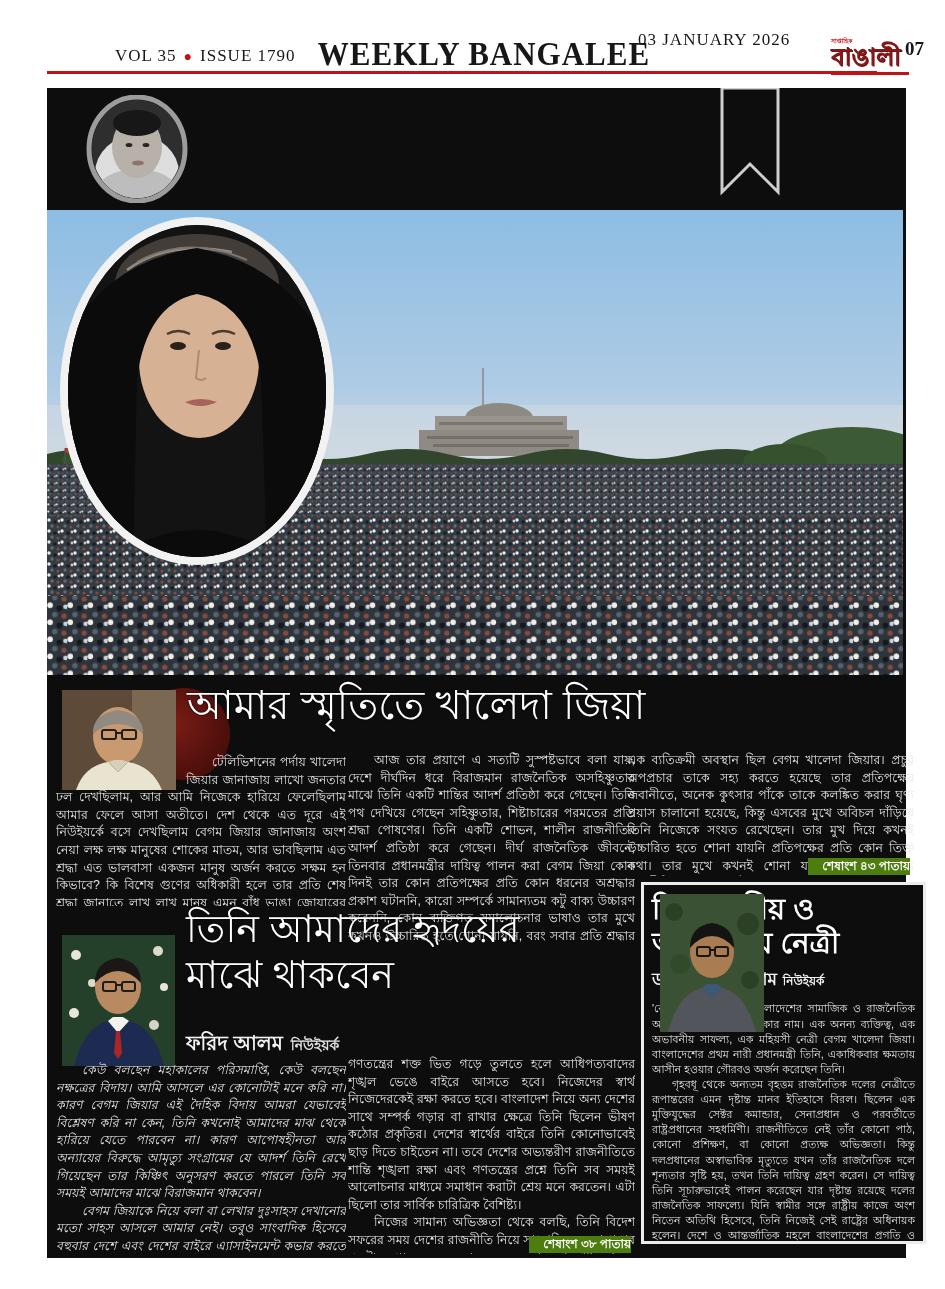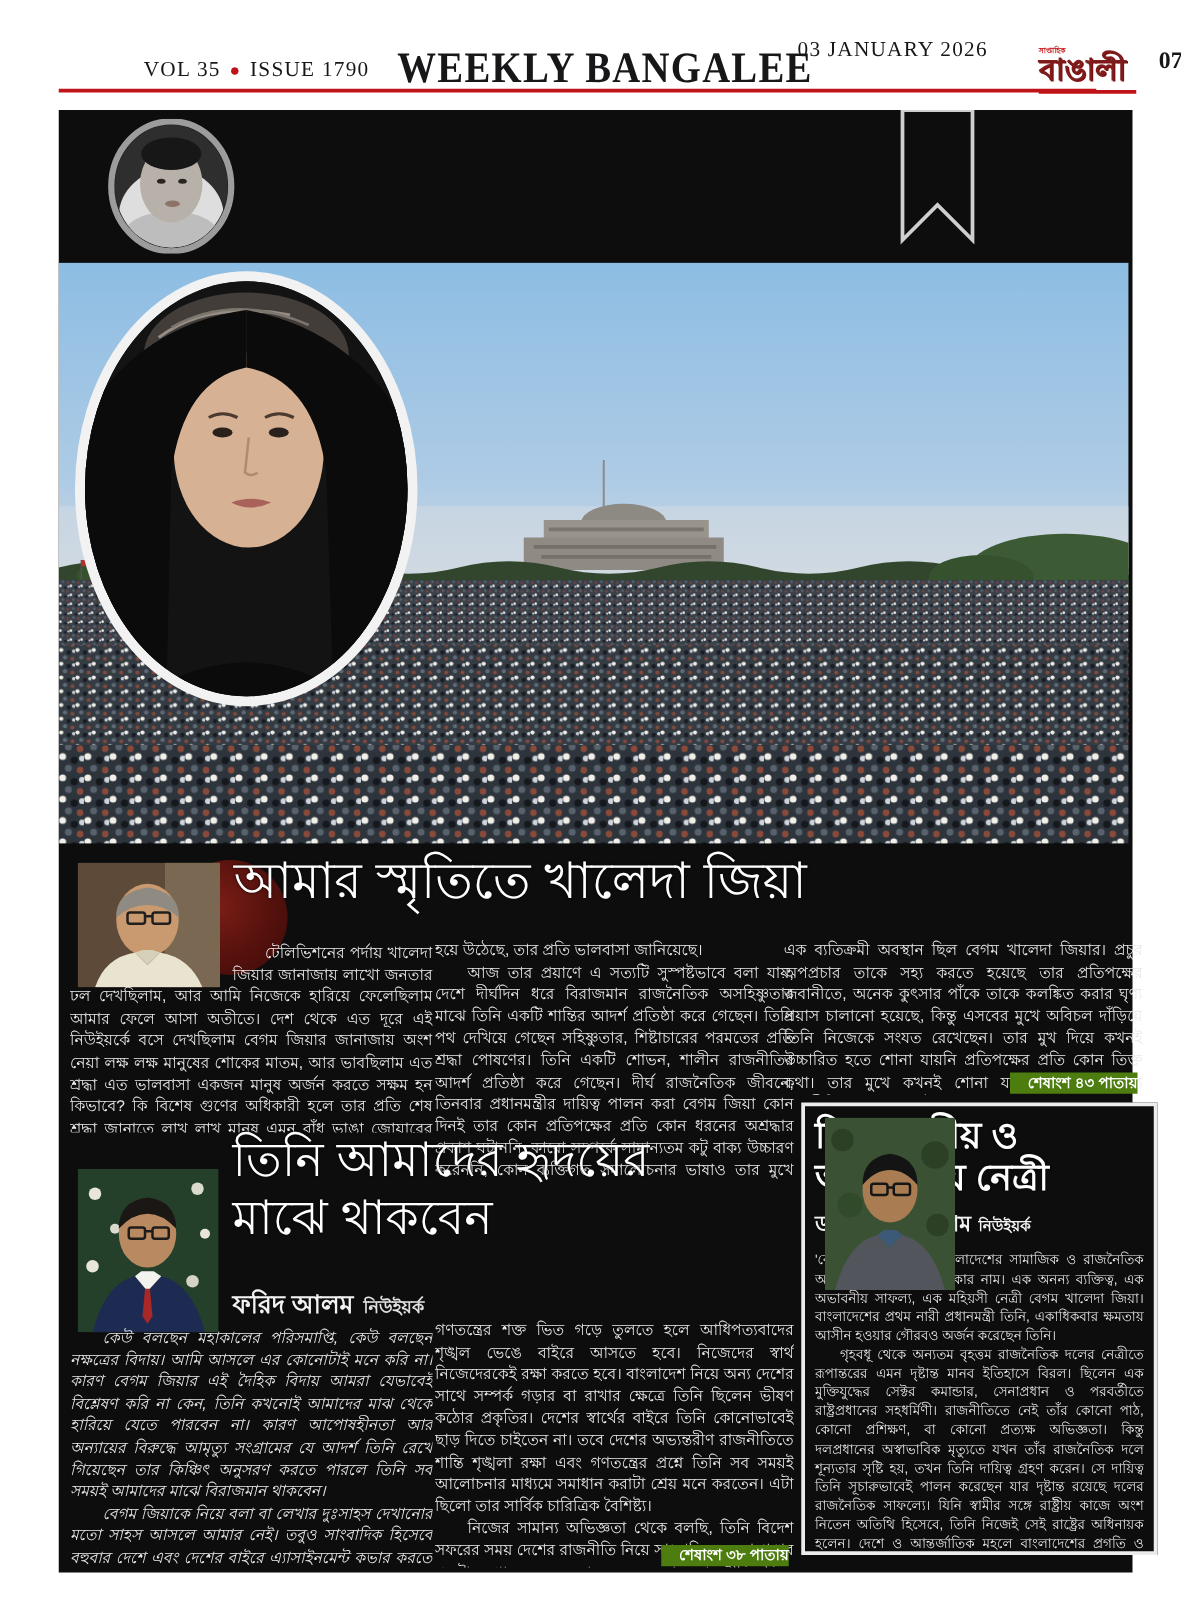--- a/index.html
+++ b/index.html
@@ -9,21 +9,21 @@
   .hdr-text{position:absolute;color:#17171a;font-family:"Liberation Serif","DejaVu Serif",serif;}
   #vol-issue{left:115px;top:46px;font-size:17px;letter-spacing:1px;}
   #vol-issue .dot{color:#c01318;font-size:14px;padding:0 7px;}
   #masthead{left:0;right:0;top:36px;text-align:center;font-size:31px;font-weight:bold;letter-spacing:1px;transform:scaleY(1.12);}
   #issue-date{left:638px;top:30px;font-size:17px;letter-spacing:1px;}
   #logo{position:absolute;left:831px;top:38px;width:78px;height:34px;}
   #logo .logo-small{display:block;color:#c01318;font-size:6px;line-height:6px;font-weight:bold;}
   #logo .logo-main{display:block;color:#7f1d1d;font-size:24px;line-height:26px;font-weight:bold;
                    font-family:"Liberation Serif","DejaVu Serif",serif;text-shadow:1px 1px 0 #7e0c10;}
   #logo .logo-underline{display:block;height:3px;background:#c01318;margin-top:2px;}
-  #page-num{left:905px;top:38px;font-size:19px;font-weight:bold;margin-left:22px;}
+  #page-num{left:905px;top:38px;font-size:19px;font-weight:bold;}
   #red-rule{position:absolute;left:47px;top:71px;width:830px;height:3px;background:#c01318;}
   
   #sheet{position:absolute;left:47px;top:88px;width:859px;height:1170px;background:#0d0d0d;}
   
   #banner-portrait{position:absolute;left:85px;top:95px;width:105px;height:108px;}
   #ribbon{position:absolute;left:718px;top:88px;width:64px;height:108px;}
   
   #hero{position:absolute;left:47px;top:210px;width:856px;height:465px;}
   
   .headline{position:absolute;color:#ffffff;font-weight:normal;line-height:1.12;
@@ -212,21 +212,20 @@
       <path d="M46,72 L56,82 L66,72 L60,70 L52,70 Z" fill="#d6d0b8"></path>
     </svg>
   </div>
   <div id="headline-1" class="headline">আমার স্মৃতিতে খালেদা জিয়া</div>
   <div id="a1-col1" class="col">
     <span class="wrapblock"></span>
     <span class="para">টেলিভিশনের পর্দায় খালেদা জিয়ার জানাজায় লাখো জনতার ঢল দেখছিলাম, আর আমি নিজেকে হারিয়ে ফেলেছিলাম আমার ফেলে আসা অতীতে। দেশ থেকে এত দূরে এই নিউইয়র্কে বসে দেখছিলাম বেগম জিয়ার জানাজায় অংশ নেয়া লক্ষ লক্ষ মানুষের শোকের মাতম, আর ভাবছিলাম এত শ্রদ্ধা এত ভালবাসা একজন মানুষ অর্জন করতে সক্ষম হন কিভাবে? কি বিশেষ গুণের অধিকারী হলে তার প্রতি শেষ শ্রদ্ধা জানাতে লাখ লাখ মানুষ এমন বাঁধ ভাঙা জোয়ারের মতো ছুটে আসতে পারে তার জানাজায়?</span>
 
   </div>
   <div id="a1-col2" class="col">
-    <span class="para" style="text-indent:0">হয়ে উঠেছে, তার প্রতি ভালবাসা জানিয়েছে।</span>
     <span class="para">আজ তার প্রয়াণে এ সত্যটি সুস্পষ্টভাবে বলা যায়, দেশে দীর্ঘদিন ধরে বিরাজমান রাজনৈতিক অসহিষ্ণুতার মাঝে তিনি একটি শান্তির আদর্শ প্রতিষ্ঠা করে গেছেন। তিনি পথ দেখিয়ে গেছেন সহিষ্ণুতার, শিষ্টাচারের পরমতের প্রতি শ্রদ্ধা পোষণের। তিনি একটি শোভন, শালীন রাজনীতির আদর্শ প্রতিষ্ঠা করে গেছেন। দীর্ঘ রাজনৈতিক জীবনে, তিনবার প্রধানমন্ত্রীর দায়িত্ব পালন করা বেগম জিয়া কোন দিনই তার কোন প্রতিপক্ষের প্রতি কোন ধরনের অশ্রদ্ধার প্রকাশ ঘটাননি, কারো সম্পর্কে সামান্যতম কটু বাক্য উচ্চারণ করেননি, কোন ব্যক্তিগত সমালোচনার ভাষাও তার মুখে কখনও উচ্চারিত হতে শোনা যায়নি, বরং সবার প্রতি শ্রদ্ধার মনোভাবই তিনি পোষণ করে গেছেন।</span>
 
   </div>
   <div id="a1-col3" class="col">
     <span class="para" style="text-indent:0">এক ব্যতিক্রমী অবস্থান ছিল বেগম খালেদা জিয়ার। প্রচুর অপপ্রচার তাকে সহ্য করতে হয়েছে তার প্রতিপক্ষের জবানীতে, অনেক কুৎসার পাঁকে তাকে কলঙ্কিত করার ঘৃণ্য প্রয়াস চালানো হয়েছে, কিন্তু এসবের মুখে অবিচল দাঁড়িয়ে তিনি নিজেকে সংযত রেখেছেন। তার মুখ দিয়ে কখনই উচ্চারিত হতে শোনা যায়নি প্রতিপক্ষের প্রতি কোন তিক্ত কথা। তার মুখে কখনই শোনা যায়নি অভিভাবকতুল্য রাজনীতিকদের সম্পর্কে কোন অসম্মানজনক মন্তব্য, শোনা যায়নি তার প্রধান প্রতিপক্ষ শেখ হাসিনার বিরুদ্ধে কোন কটু বাক্য। আক্রমণাত্মক কোন বাক্য তিনি কখনও ব্যবহার করেননি বিরুদ্ধ কোন রাজনীতিকের বিরুদ্ধে। এই ব্যতিক্রমী অবস্থানই বেগম জিয়াকে</span>
     <span class="cont">শেষাংশ ৪৩ পাতায়</span>
   </div>
 
   <div id="photo-3" class="photo">
     <svg width="113" height="131" viewBox="0 0 113 131">

